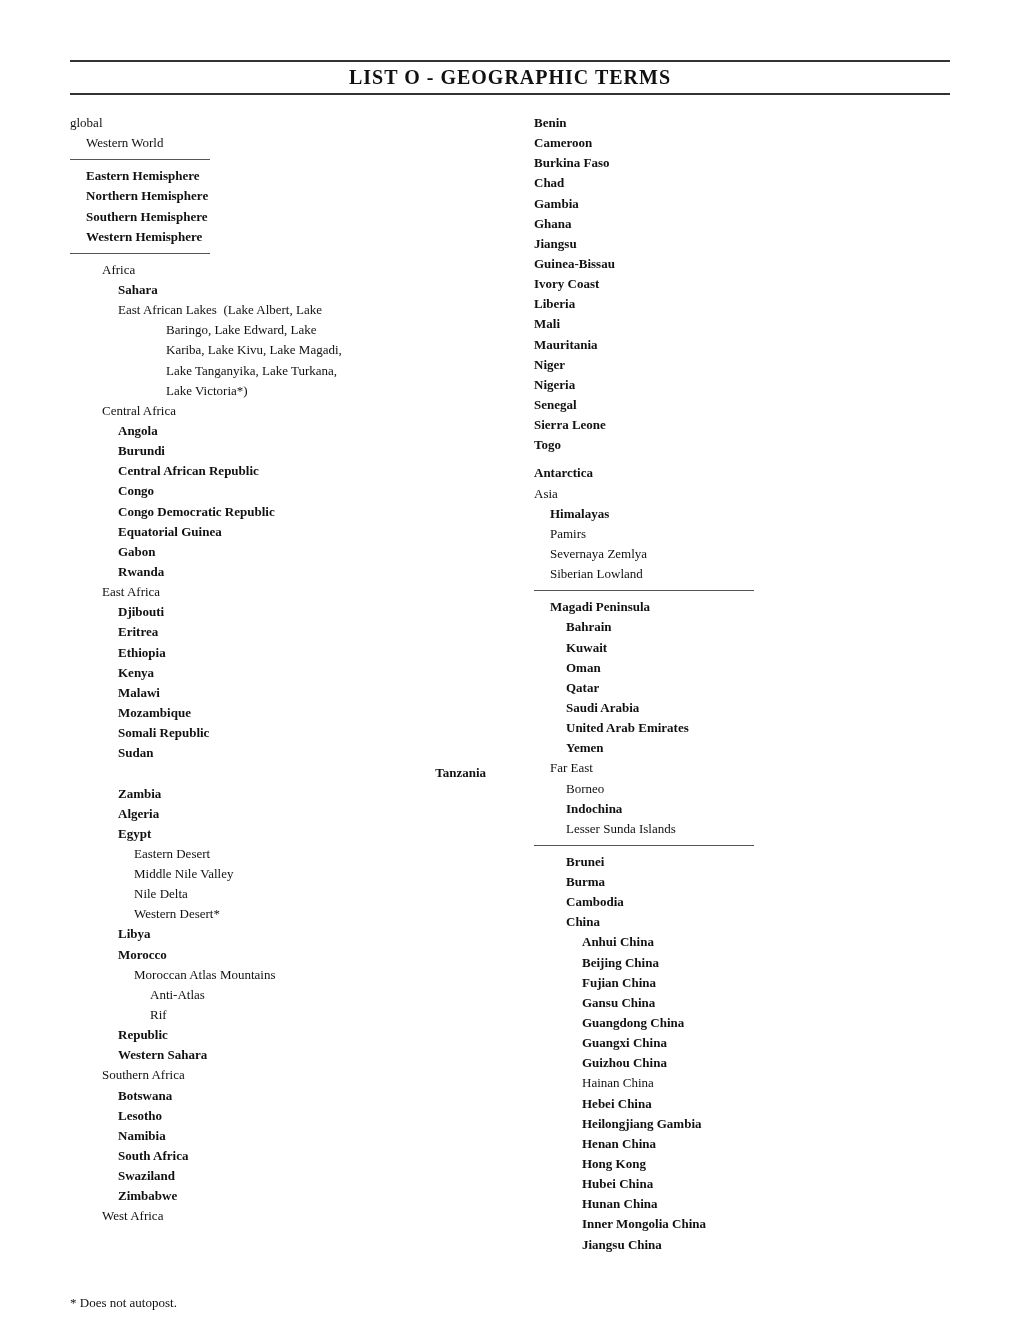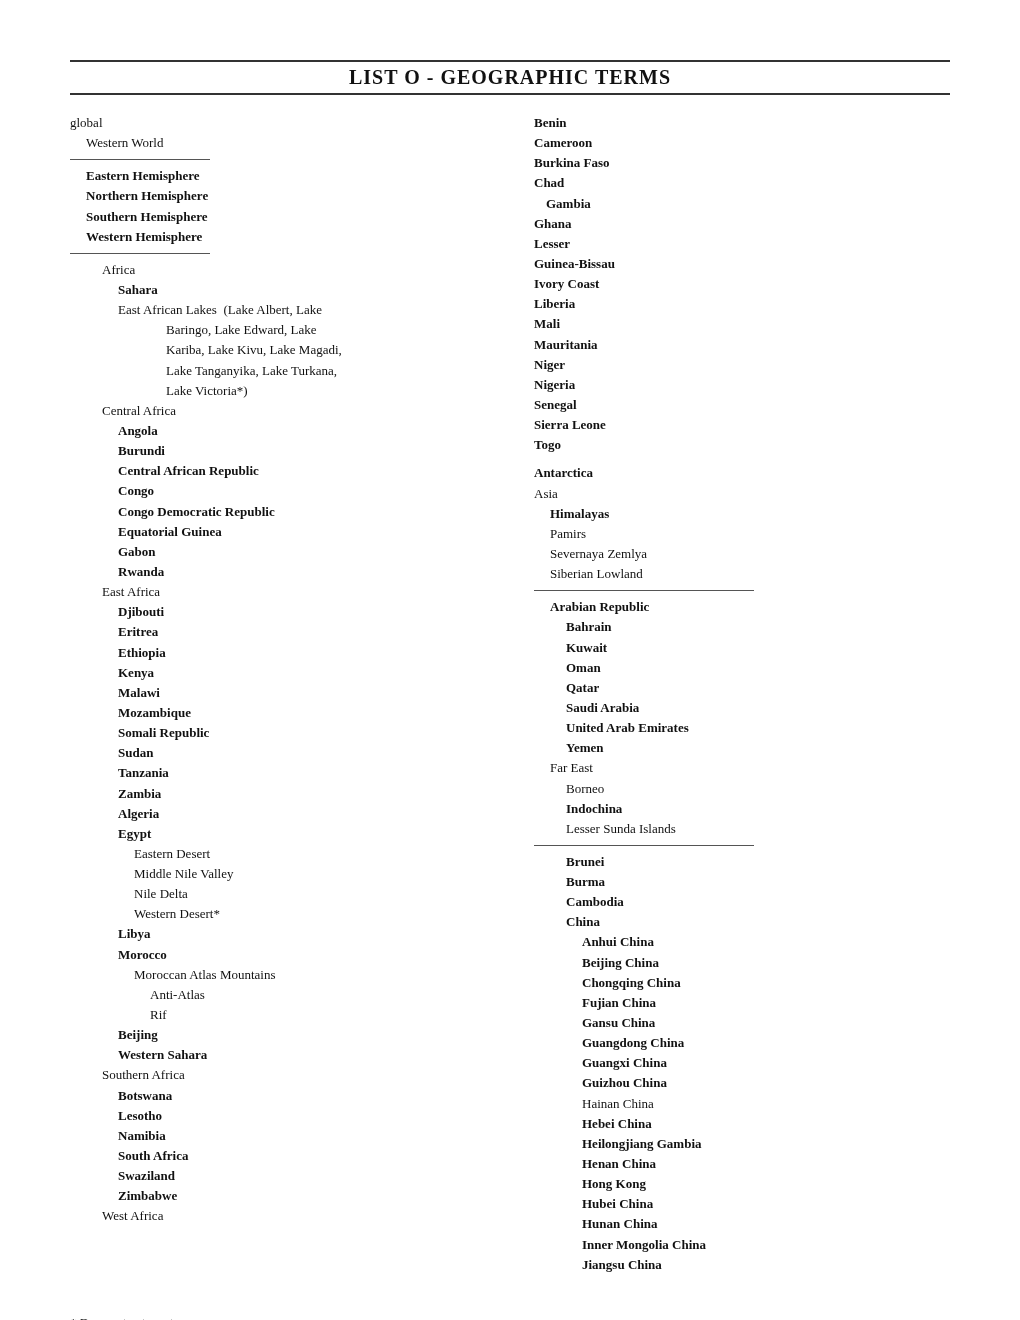--- a/index.html
+++ b/index.html
@@ -109,90 +109,89 @@
         <div class="entry" style="margin-left: 48px; font-weight: bold;">Rwanda</div>
         <div class="entry" style="margin-left: 32px;">East Africa</div>
         <div class="entry" style="margin-left: 48px; font-weight: bold;">Djibouti</div>
         <div class="entry" style="margin-left: 48px; font-weight: bold;">Eritrea</div>
         <div class="entry" style="margin-left: 48px; font-weight: bold;">Ethiopia</div>
         <div class="entry" style="margin-left: 48px; font-weight: bold;">Kenya</div>
         <div class="entry" style="margin-left: 48px; font-weight: bold;">Malawi</div>
         <div class="entry" style="margin-left: 48px; font-weight: bold;">Mozambique</div>
         <div class="entry" style="margin-left: 48px; font-weight: bold;">Somali Republic</div>
         <div class="entry" style="margin-left: 48px; font-weight: bold;">Sudan</div>
-        <div class="entry" style="margin-left: 48px; font-weight: bold;">Tanzania</div>
+        <div class="entry" style="margin-left: 48px; font-weight: bold; text-align: right;">Tanzania</div>
         <div class="entry" style="margin-left: 48px; font-weight: bold;">Zambia</div>
         <div class="entry" style="margin-left: 48px; font-weight: bold;">Algeria</div>
         <div class="entry" style="margin-left: 48px; font-weight: bold;">Egypt</div>
         <div class="entry" style="margin-left: 64px;">Eastern Desert</div>
         <div class="entry" style="margin-left: 64px;">Middle Nile Valley</div>
         <div class="entry" style="margin-left: 64px;">Nile Delta</div>
         <div class="entry" style="margin-left: 64px;">Western Desert*</div>
         <div class="entry" style="margin-left: 48px; font-weight: bold;">Libya</div>
         <div class="entry" style="margin-left: 48px; font-weight: bold;">Morocco</div>
         <div class="entry" style="margin-left: 64px;">Moroccan Atlas Mountains</div>
         <div class="entry" style="margin-left: 80px;">Anti-Atlas</div>
         <div class="entry" style="margin-left: 80px;">Rif</div>
-        <div class="entry" style="margin-left: 48px; font-weight: bold;">Beijing</div>
+        <div class="entry" style="margin-left: 48px; font-weight: bold;">Republic</div>
         <div class="entry" style="margin-left: 48px; font-weight: bold;">Western Sahara</div>
         <div class="entry" style="margin-left: 32px;">Southern Africa</div>
         <div class="entry" style="margin-left: 48px; font-weight: bold;">Botswana</div>
         <div class="entry" style="margin-left: 48px; font-weight: bold;">Lesotho</div>
         <div class="entry" style="margin-left: 48px; font-weight: bold;">Namibia</div>
         <div class="entry" style="margin-left: 48px; font-weight: bold;">South Africa</div>
         <div class="entry" style="margin-left: 48px; font-weight: bold;">Swaziland</div>
         <div class="entry" style="margin-left: 48px; font-weight: bold;">Zimbabwe</div>
         <div class="entry" style="margin-left: 32px;">West Africa</div>
       </div>
     <div class="col-right" id="right-col">
         <div class="entry" style="margin-left: 0px; font-weight: bold;">Benin</div>
         <div class="entry" style="margin-left: 0px; font-weight: bold;">Cameroon</div>
         <div class="entry" style="margin-left: 0px; font-weight: bold;">Burkina Faso</div>
         <div class="entry" style="margin-left: 0px; font-weight: bold;">Chad</div>
-        <div class="entry" style="margin-left: 12px; font-weight: bold;">Gambia</div>
+        <div class="entry" style="margin-left: 0px; font-weight: bold;">Gambia</div>
         <div class="entry" style="margin-left: 0px; font-weight: bold;">Ghana</div>
-        <div class="entry" style="margin-left: 0px; font-weight: bold;">Lesser</div>
+        <div class="entry" style="margin-left: 0px; font-weight: bold;">Jiangsu</div>
         <div class="entry" style="margin-left: 0px; font-weight: bold;">Guinea-Bissau</div>
         <div class="entry" style="margin-left: 0px; font-weight: bold;">Ivory Coast</div>
         <div class="entry" style="margin-left: 0px; font-weight: bold;">Liberia</div>
         <div class="entry" style="margin-left: 0px; font-weight: bold;">Mali</div>
         <div class="entry" style="margin-left: 0px; font-weight: bold;">Mauritania</div>
         <div class="entry" style="margin-left: 0px; font-weight: bold;">Niger</div>
         <div class="entry" style="margin-left: 0px; font-weight: bold;">Nigeria</div>
         <div class="entry" style="margin-left: 0px; font-weight: bold;">Senegal</div>
         <div class="entry" style="margin-left: 0px; font-weight: bold;">Sierra Leone</div>
         <div class="entry" style="margin-left: 0px; font-weight: bold;">Togo</div>
         <div style="height: 8px;"></div>
         <div class="entry" style="margin-left: 0px; font-weight: bold;">Antarctica</div>
         <div class="entry" style="margin-left: 0px;">Asia</div>
         <div class="entry" style="margin-left: 16px; font-weight: bold;">Himalayas</div>
         <div class="entry" style="margin-left: 16px;">Pamirs</div>
         <div class="entry" style="margin-left: 16px;">Severnaya Zemlya</div>
         <div class="entry" style="margin-left: 16px;">Siberian Lowland</div>
         <hr class="divider-line-right">
-        <div class="entry" style="margin-left: 16px; font-weight: bold;">Arabian Republic</div>
+        <div class="entry" style="margin-left: 16px; font-weight: bold;">Magadi Peninsula</div>
         <div class="entry" style="margin-left: 32px; font-weight: bold;">Bahrain</div>
         <div class="entry" style="margin-left: 32px; font-weight: bold;">Kuwait</div>
         <div class="entry" style="margin-left: 32px; font-weight: bold;">Oman</div>
         <div class="entry" style="margin-left: 32px; font-weight: bold;">Qatar</div>
         <div class="entry" style="margin-left: 32px; font-weight: bold;">Saudi Arabia</div>
         <div class="entry" style="margin-left: 32px; font-weight: bold;">United Arab Emirates</div>
         <div class="entry" style="margin-left: 32px; font-weight: bold;">Yemen</div>
         <div class="entry" style="margin-left: 16px;">Far East</div>
         <div class="entry" style="margin-left: 32px;">Borneo</div>
         <div class="entry" style="margin-left: 32px; font-weight: bold;">Indochina</div>
         <div class="entry" style="margin-left: 32px;">Lesser Sunda Islands</div>
         <hr class="divider-line-right">
         <div class="entry" style="margin-left: 32px; font-weight: bold;">Brunei</div>
         <div class="entry" style="margin-left: 32px; font-weight: bold;">Burma</div>
         <div class="entry" style="margin-left: 32px; font-weight: bold;">Cambodia</div>
         <div class="entry" style="margin-left: 32px; font-weight: bold;">China</div>
         <div class="entry" style="margin-left: 48px; font-weight: bold;">Anhui China</div>
         <div class="entry" style="margin-left: 48px; font-weight: bold;">Beijing China</div>
-        <div class="entry" style="margin-left: 48px; font-weight: bold;">Chongqing China</div>
         <div class="entry" style="margin-left: 48px; font-weight: bold;">Fujian China</div>
         <div class="entry" style="margin-left: 48px; font-weight: bold;">Gansu China</div>
         <div class="entry" style="margin-left: 48px; font-weight: bold;">Guangdong China</div>
         <div class="entry" style="margin-left: 48px; font-weight: bold;">Guangxi China</div>
         <div class="entry" style="margin-left: 48px; font-weight: bold;">Guizhou China</div>
         <div class="entry" style="margin-left: 48px; font-weight: normal;">Hainan China</div>
         <div class="entry" style="margin-left: 48px; font-weight: bold;">Hebei China</div>
         <div class="entry" style="margin-left: 48px; font-weight: bold;">Heilongjiang Gambia</div>
         <div class="entry" style="margin-left: 48px; font-weight: bold;">Henan China</div>
         <div class="entry" style="margin-left: 48px; font-weight: bold;">Hong Kong</div>

